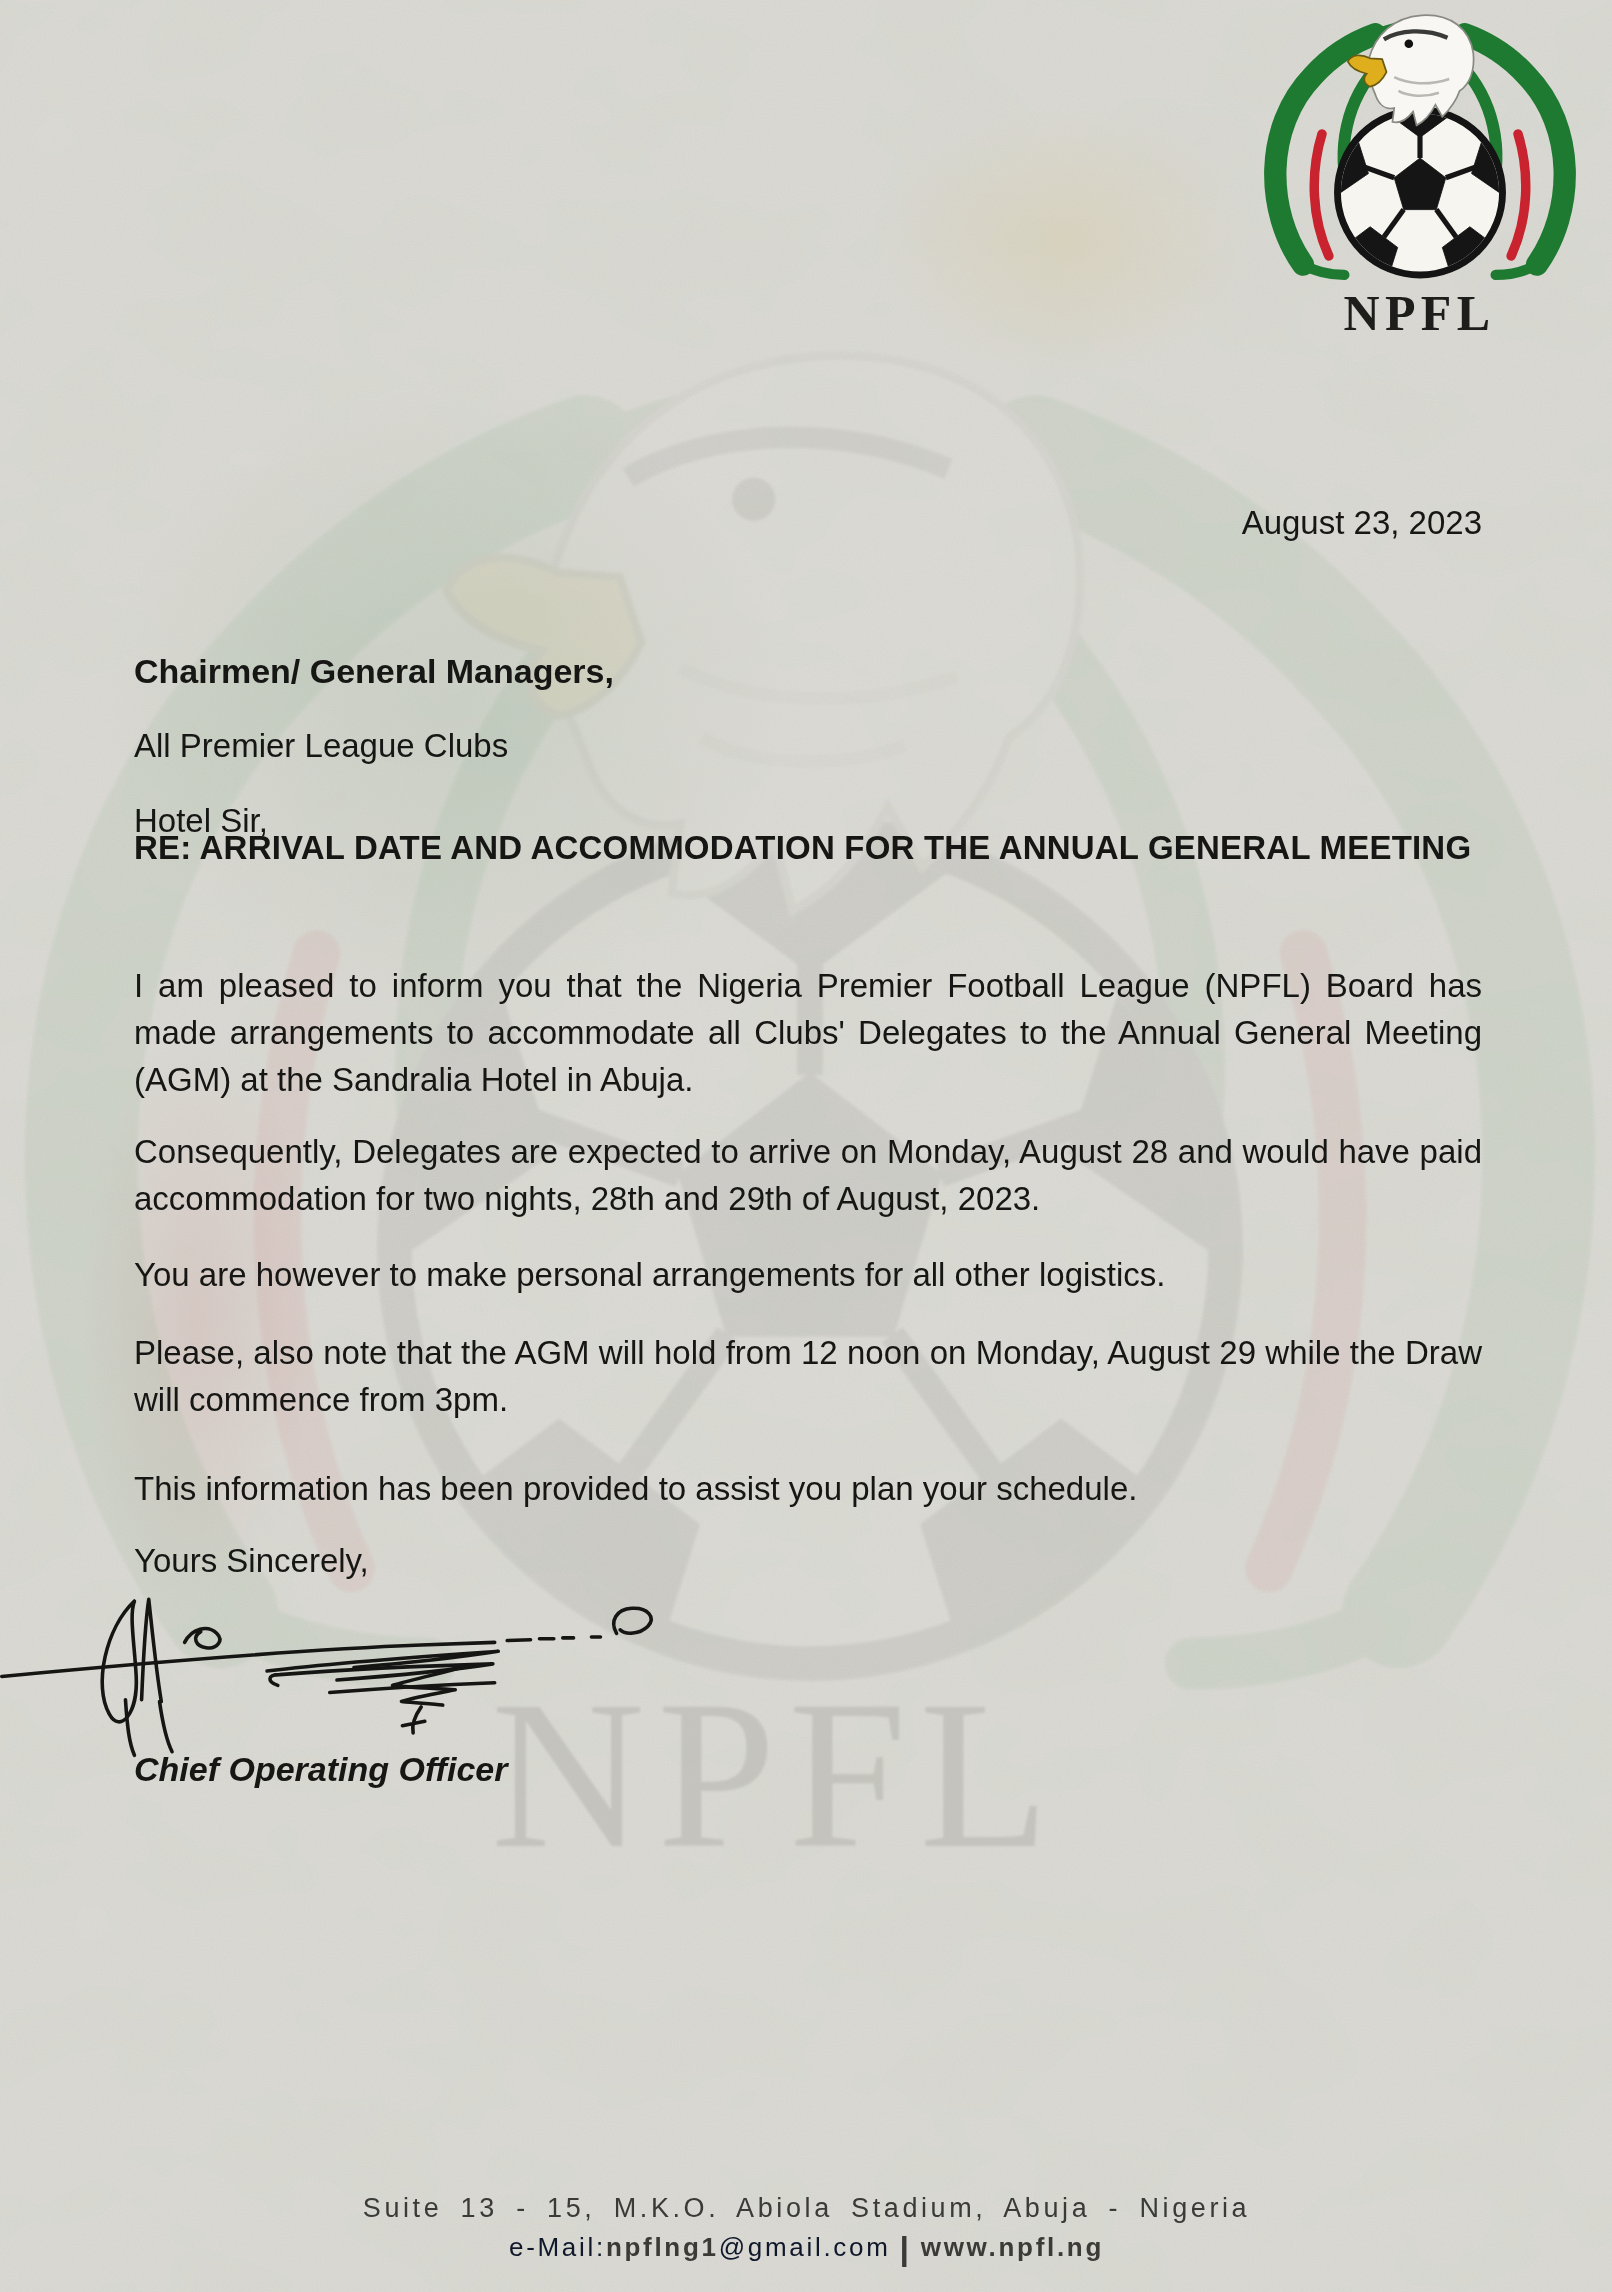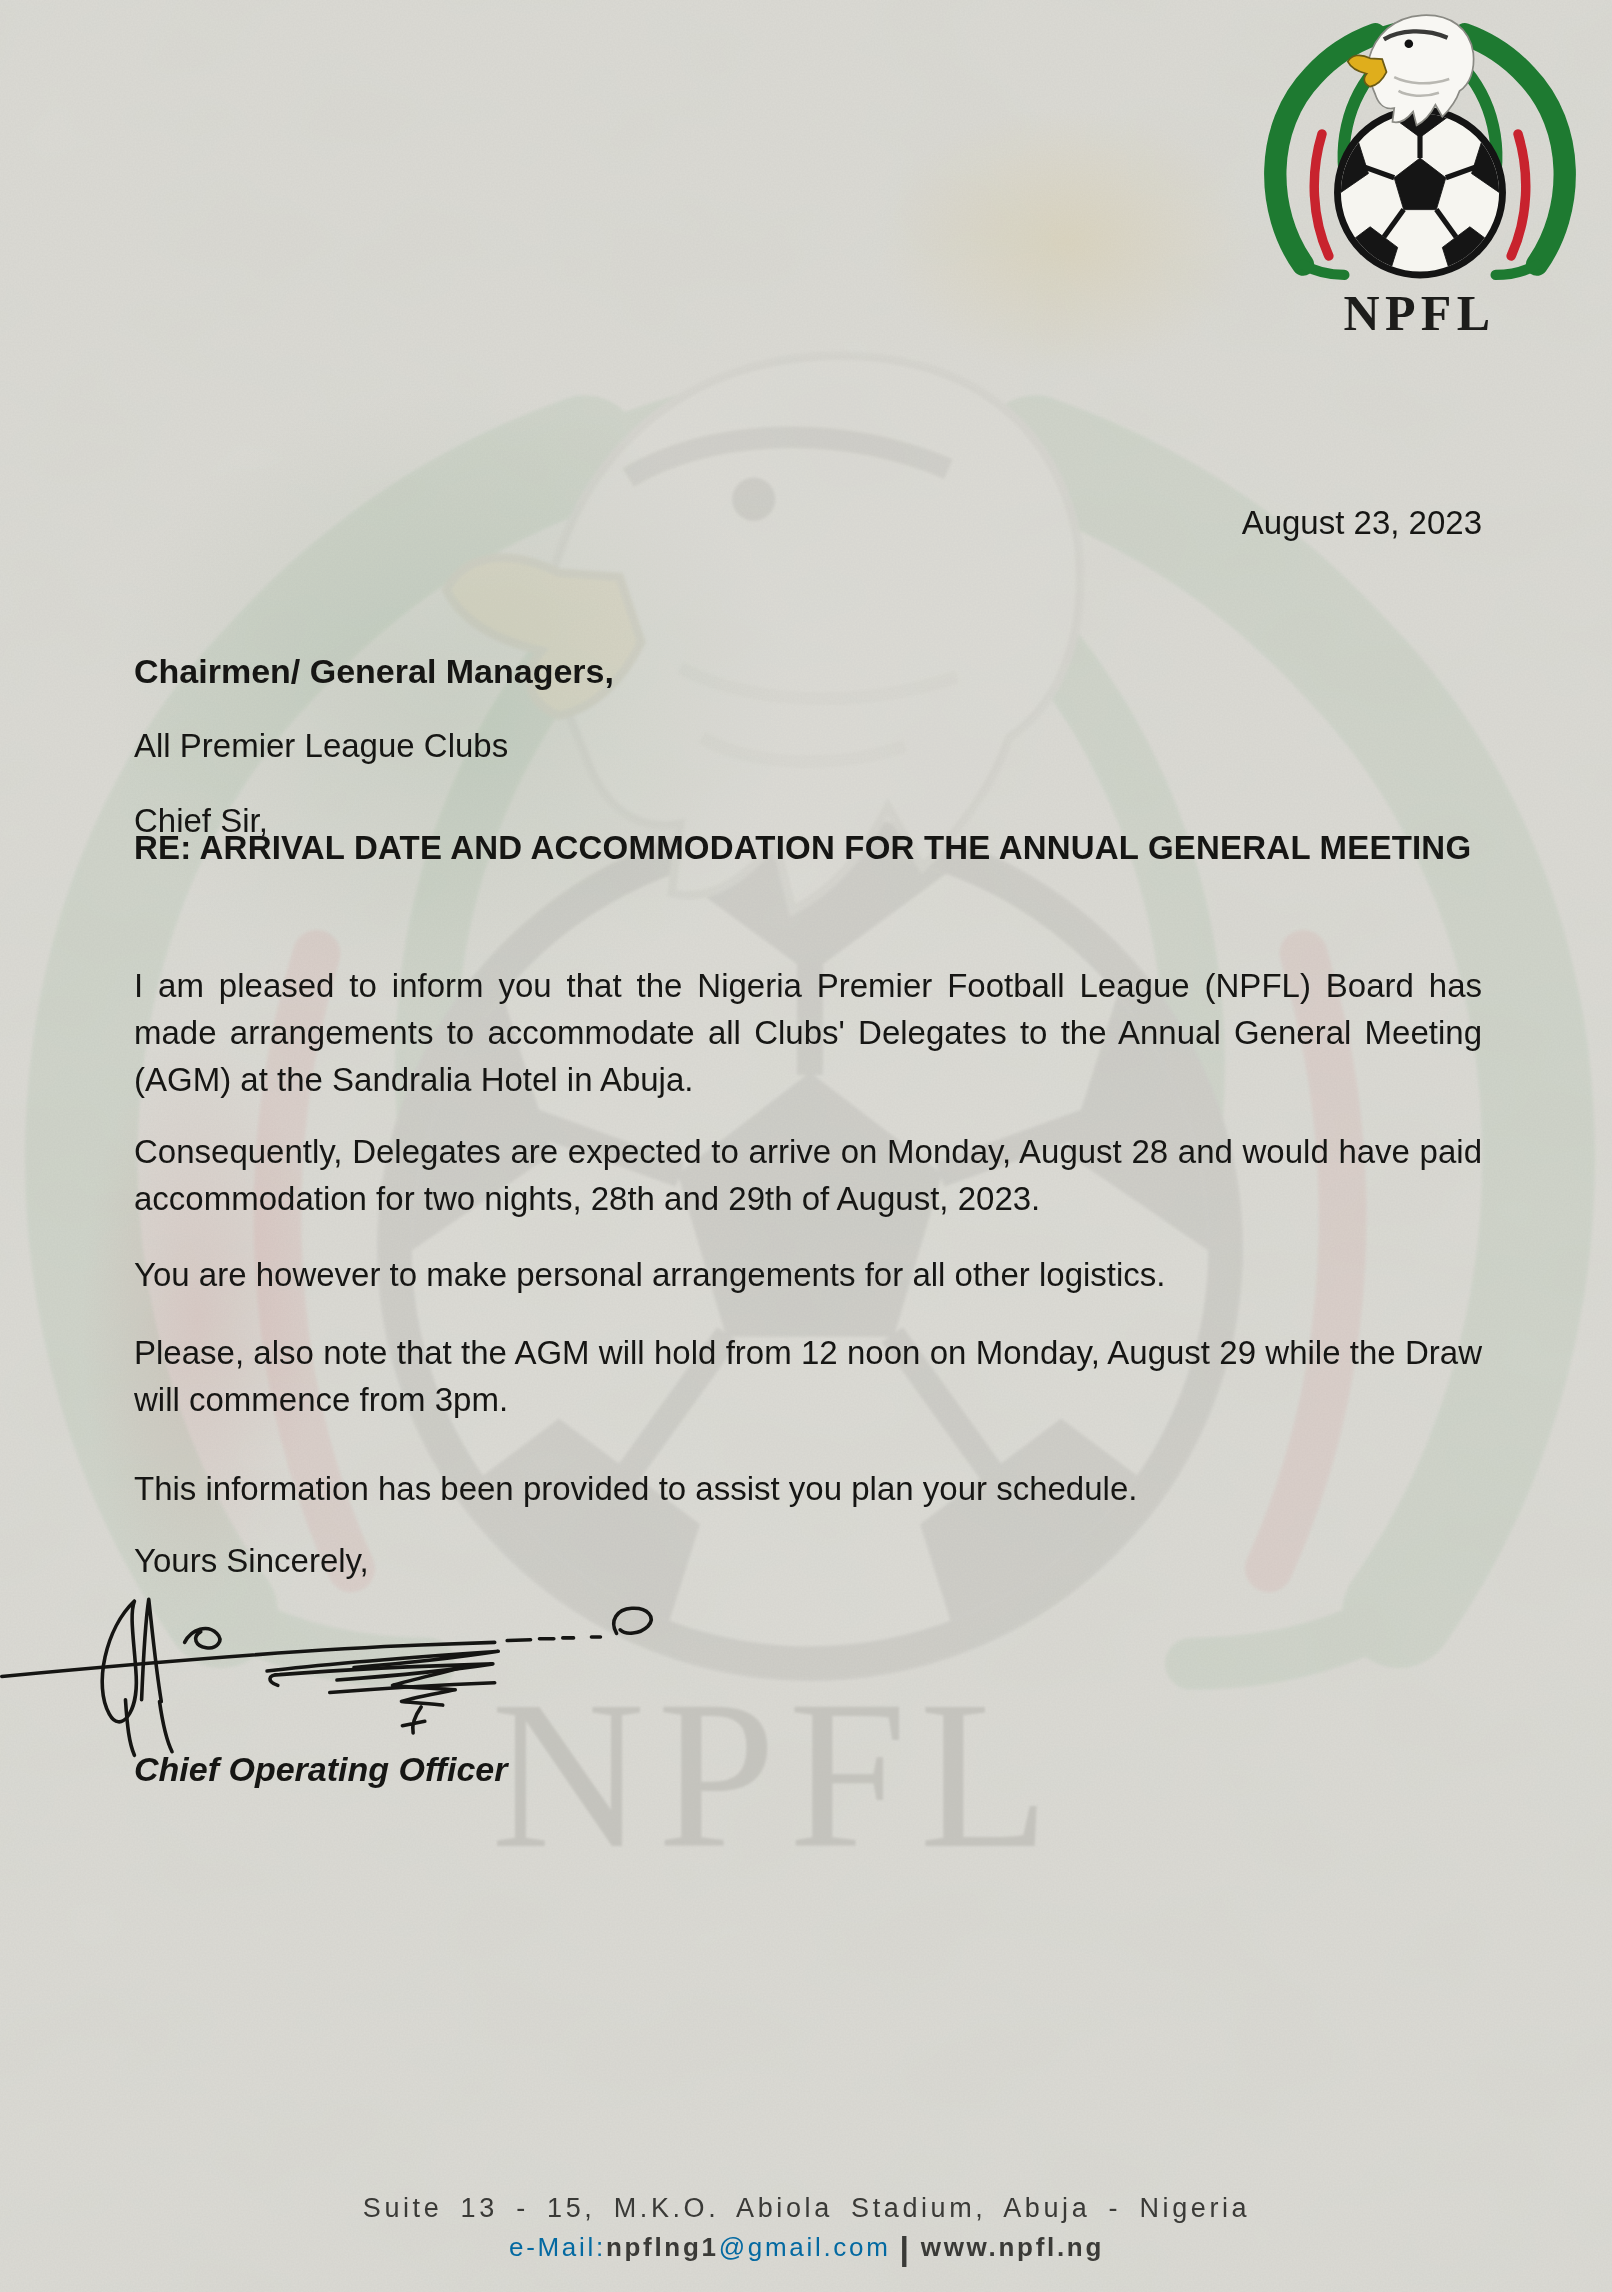--- a/index.html
+++ b/index.html
@@ -39,21 +39,21 @@
   .b-name{top:1703px;font-weight:bold;font-size:36px;}
   .b-title{top:1746px;font-weight:bold;font-style:italic;font-size:34px;}
   .blk p{margin:0;}
 
   .sig{position:absolute;left:0;top:1592px;width:699px;height:202px;pointer-events:none;}
 
   
   .footer{position:absolute;left:0;width:1613px;text-align:center;color:#3a3a37;}
   .f1{top:2193px;font-weight:normal;font-size:27px;letter-spacing:3.6px;word-spacing:7.2px;}
   .f2{top:2229px;font-size:26px;letter-spacing:2.7px;}
-  .f2 .lt{font-weight:normal;color:#0369a1;}
+  .f2 .lt{font-weight:normal;color:#0f172a;}
   .f2 .bd{font-weight:bold;}
   .f2 .pipe{font-weight:bold;font-size:34px;vertical-align:-4.5px;padding:0 9px;}
 </style>
 </head>
 <body>
 
 <div class="page">
 
   <svg class="grain" width="1613" height="2293" viewBox="0 0 1801 2560">
     <defs>
@@ -136,21 +136,21 @@
   <div class="logo-wrap">
     <svg class="logo-emblem" viewBox="0 0 420 335">
       <use href="#npfl-emblem"></use>
     </svg>
     <div class="logo-text">NPFL</div>
   </div>
 
   <div class="blk b-date">August 23, 2023</div>
   <div class="blk b-rcpt1">Chairmen/ General Managers,</div>
   <div class="blk b-rcpt2">All Premier League Clubs</div>
-  <div class="blk b-salut">Chief Sir,</div>
+  <div class="blk b-salut">Hotel Sir,</div>
   <div class="blk b-subj">RE: ARRIVAL DATE AND ACCOMMODATION FOR THE ANNUAL GENERAL MEETING</div>
   <div class="blk b-p1">
       <p>I am pleased to inform you that the Nigeria Premier Football League (NPFL) Board has made arrangements to accommodate all Clubs' Delegates to the Annual General Meeting (AGM) at the Sandralia Hotel in Abuja.</p>
     </div>
   <div class="blk b-p2">
       <p>Consequently, Delegates are expected to arrive on Monday, August 28 and would have paid accommodation for two nights, 28th and 29th of August, 2023.</p>
     </div>
   <div class="blk b-p3">
       <p>You are however to make personal arrangements for all other logistics.</p>
     </div>

